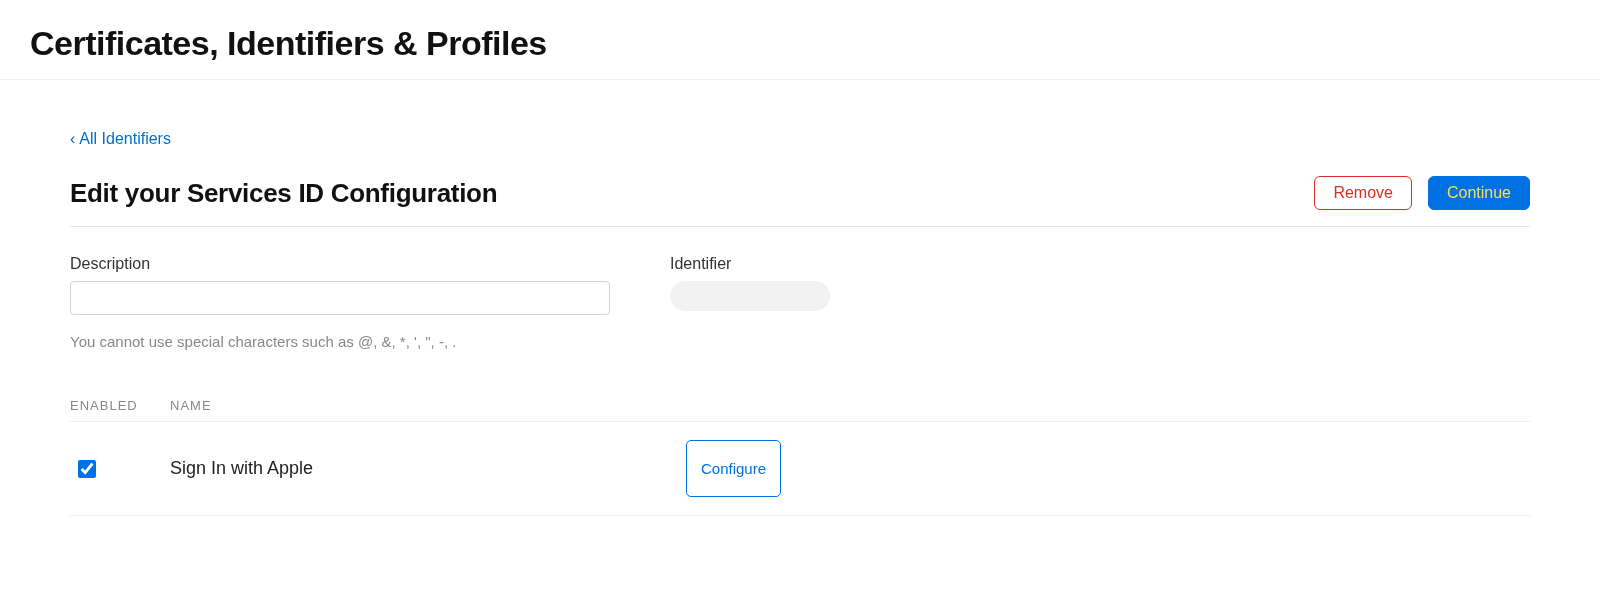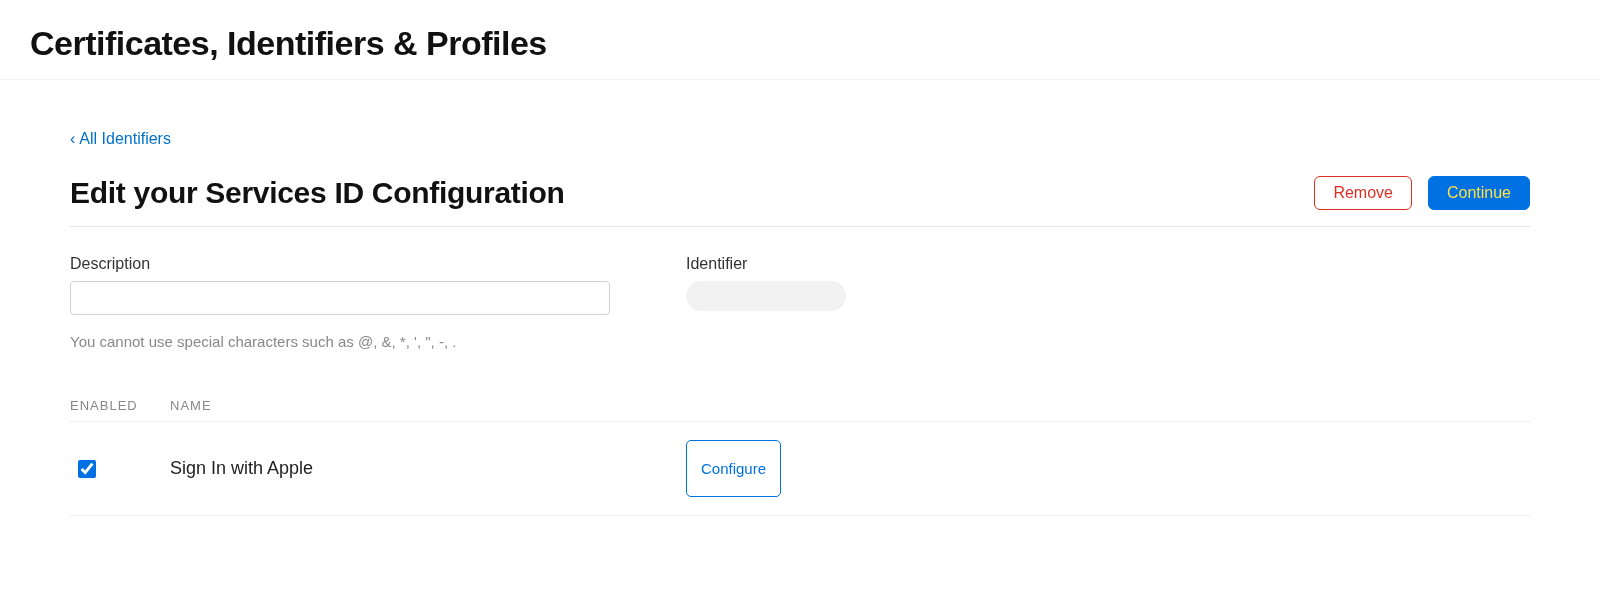--- a/index.html
+++ b/index.html
@@ -38,21 +38,21 @@
     }
     .subheader-row {
       display: flex;
       justify-content: space-between;
       align-items: center;
       padding-bottom: 16px;
       border-bottom: 1px solid #e5e5e5;
       margin-bottom: 28px;
     }
     .sub-title {
-      font-size: 30px;
+      font-size: 26px;
       font-weight: 700;
       color: #111;
       letter-spacing: -0.3px;
     }
     .btn-group {
       display: flex;
       gap: 16px;
     }
     .btn {
       font-size: 16px;
@@ -68,21 +68,21 @@
       border: 1px solid #d93025;
     }
     .btn-continue {
       background: #0071e3;
       color: #fde047;
       border: 1px solid #0071e3;
       font-weight: 500;
     }
     .form-row {
       display: flex;
-      gap: 76px;
+      gap: 60px;
       margin-bottom: 8px;
     }
     .form-col {
       flex: 0 0 540px;
     }
     .form-col-id {
       flex: 0 0 400px;
     }
     .field-label {
       font-size: 16px;

